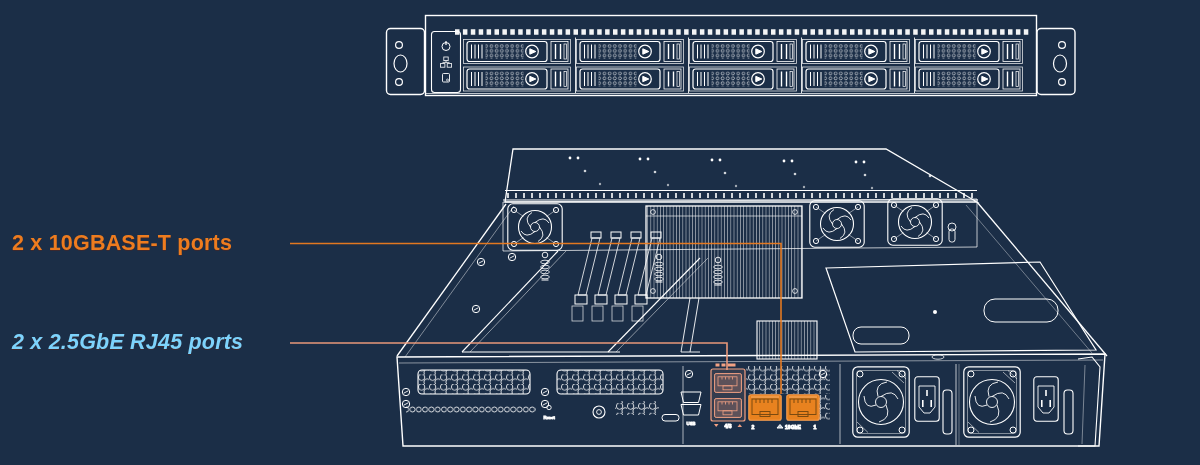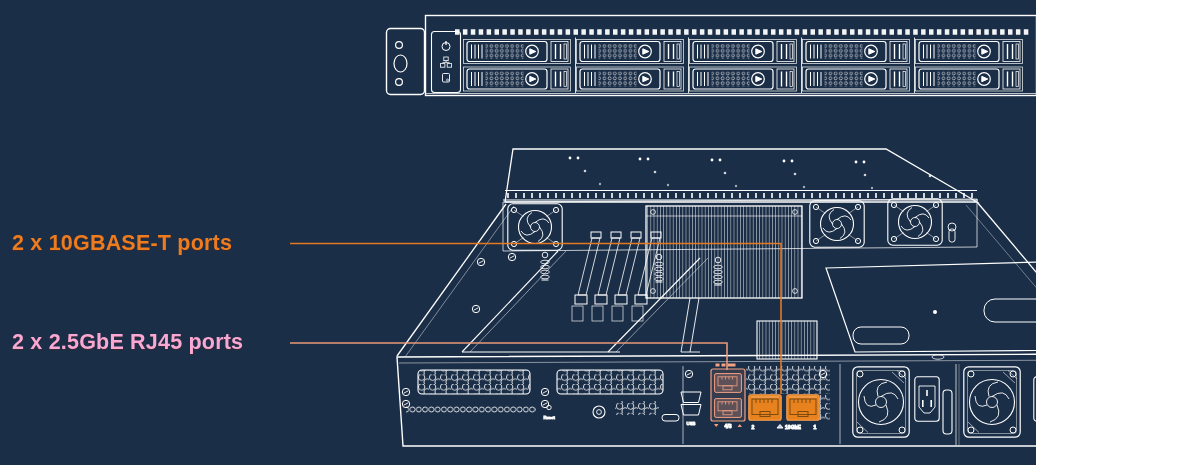--- a/index.html
+++ b/index.html
@@ -1,16 +1,16 @@
 <!DOCTYPE html>
 <html><head>
 <meta charset="utf-8">
 <style>
   html,body{margin:0;padding:0}
-  .stage{position:relative;width:1036px;height:465px;overflow:hidden;font-family:"Liberation Sans",sans-serif}
+  .stage{position:relative;width:1200px;height:465px;overflow:hidden;font-family:"Liberation Sans",sans-serif}
   .stage svg{position:absolute;inset:0;display:block}
   .callout{position:absolute;font-weight:700;font-size:21.5px;letter-spacing:.2px;white-space:nowrap;
            text-shadow:0 1px 0 rgba(120,30,0,.35)}
   #callout-1{left:12px;top:231px}
   #callout-2{left:12px;top:330px}
   svg text{font-family:"Liberation Sans",sans-serif;fill:#c6d1dc}
   .tinytxt{font-size:5px;font-weight:700}
   .microtxt{font-size:4.3px}
 </style>
 </head>
@@ -341,14 +341,14 @@
       <path d="M1078,359 L1092,357 L1100,367 L1095,446 L1078,446" stroke-width="1.1"></path>
       <line x1="1085" y1="365" x2="1082" y2="444" stroke-width="0.7" stroke-opacity="0.6"></line>
     </g>
   </g>
 
   <polyline points="290,243.5 781,243.5 781,394" fill="none" stroke-width="1.6" stroke-opacity="0.95" stroke="#ed7c1f"></polyline>
   <polyline points="290,343 727,343 727,370" fill="none" stroke-width="1.6" stroke-opacity="0.95" stroke="#f49d7c"></polyline>
 </svg>
 
 <div class="callout" id="callout-1" style="color: rgb(237, 124, 31);">2 x 10GBASE-T ports</div>
-<div class="callout" id="callout-2" style="color: #f9a8d4;">2 x 2.5GbE RJ45 ports</div>
+<div class="callout" id="callout-2" style="color: #7dd3fc; font-style: italic;">2 x 2.5GbE RJ45 ports</div>
 </div>
 
 </body></html>

